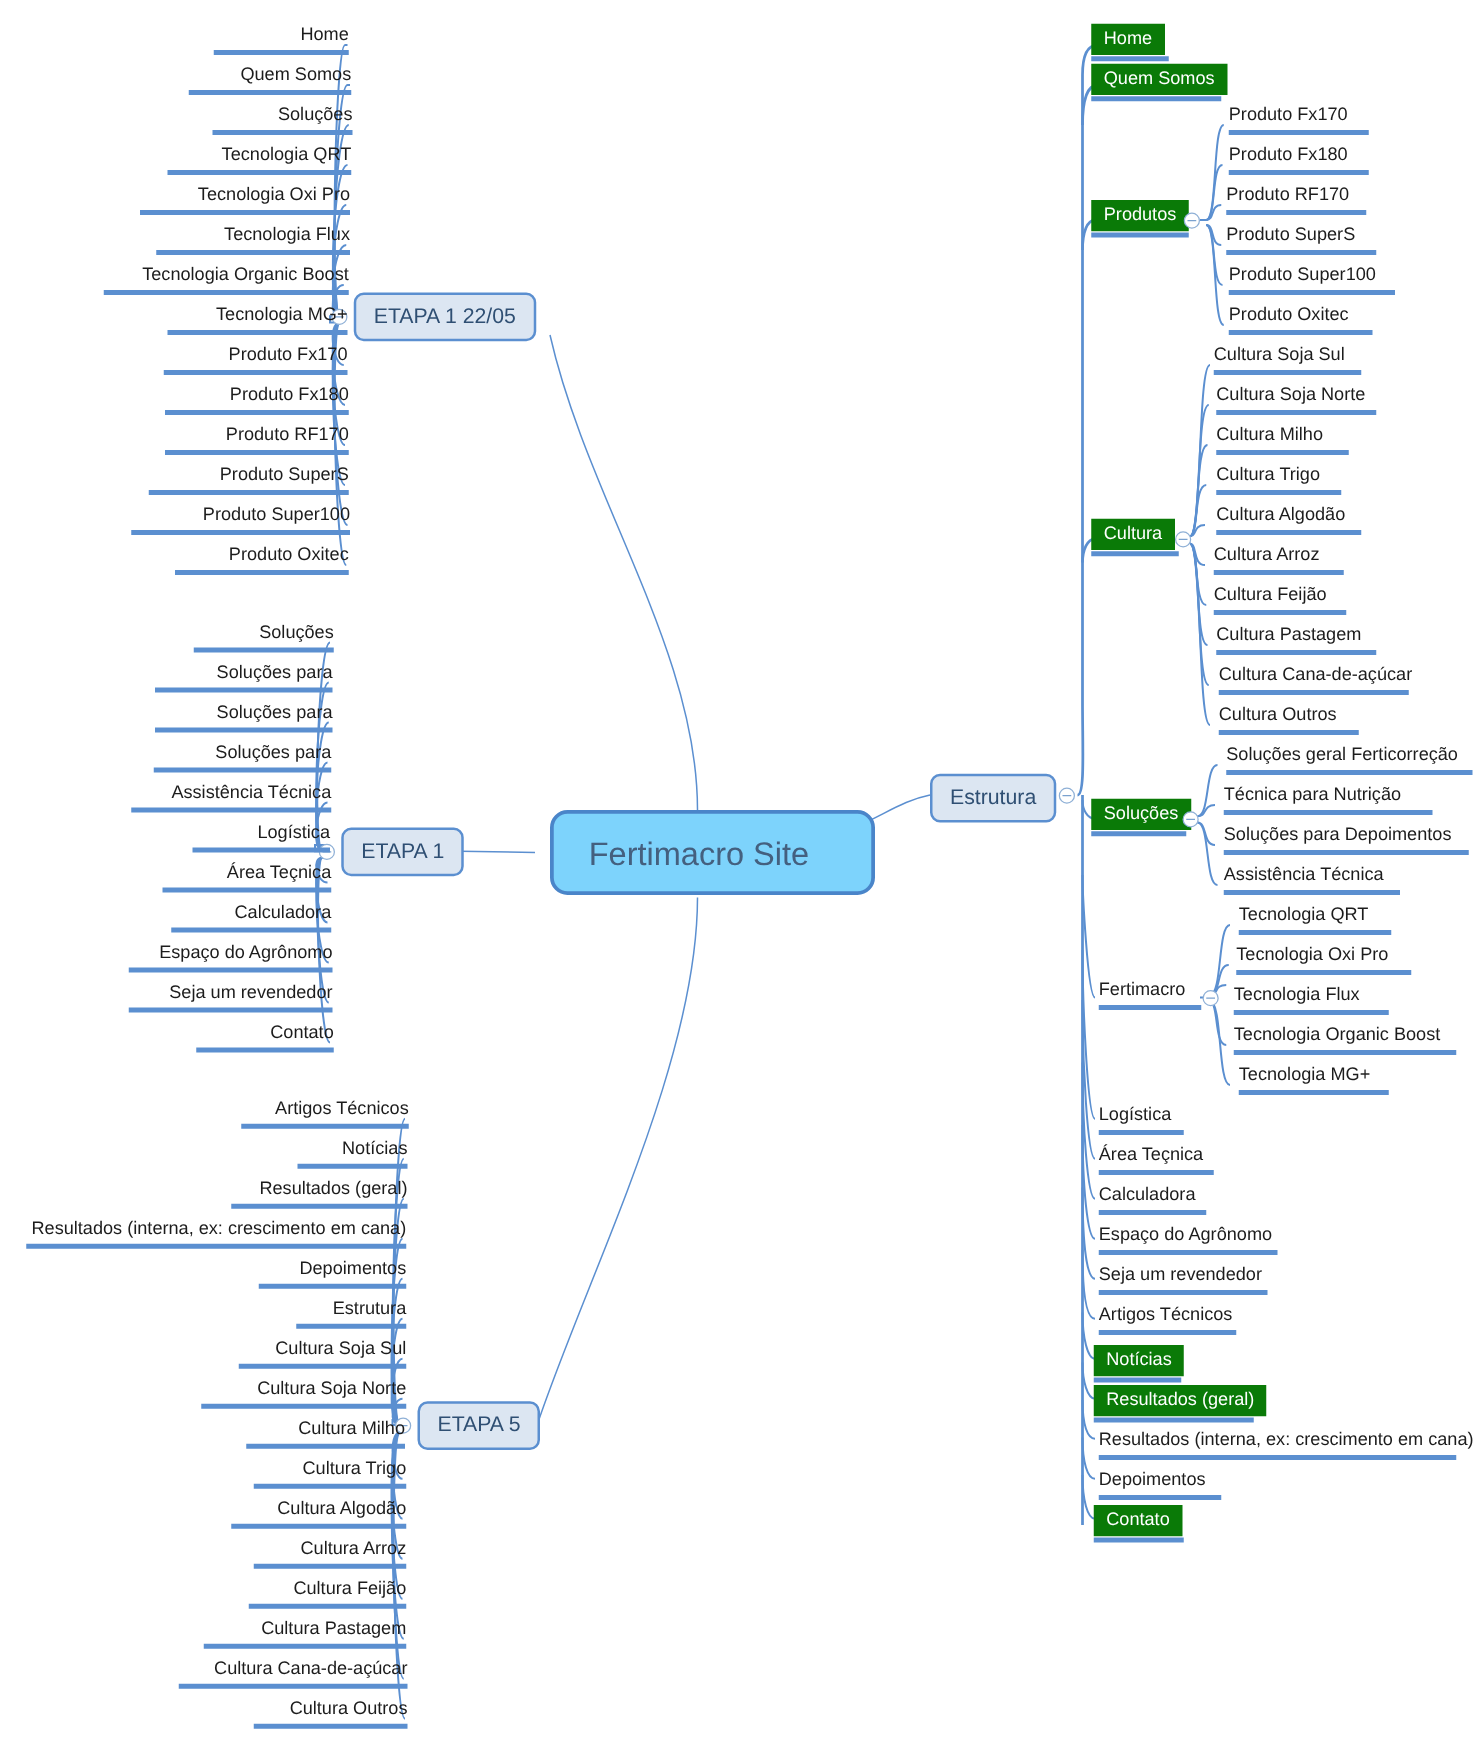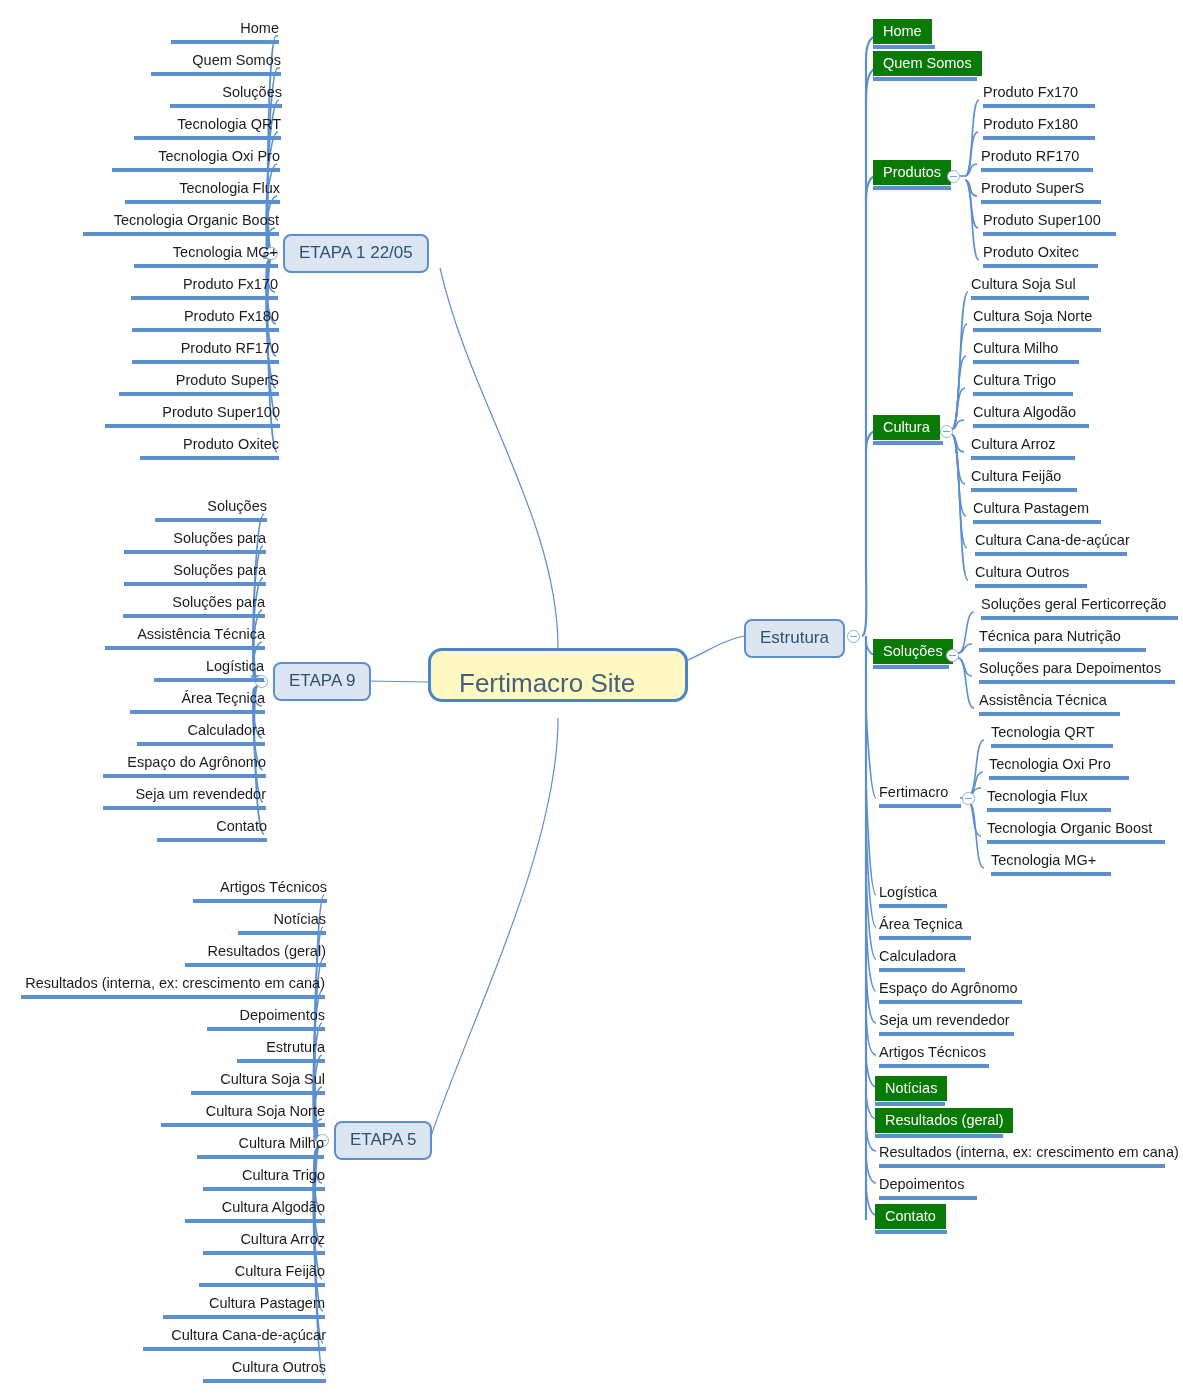--- a/index.html
+++ b/index.html
@@ -62,27 +62,28 @@
     border:2px solid #5b8fd0;
     border-radius:8px;
     color:#2f4f73;
     font-size:17px;
     line-height:20px;
     padding:7px 14px 8px 14px;
     white-space:nowrap;
     box-sizing:border-box;
   }
   .boxnode.center{
-    background:#fef9c3;
+    background:#7dd3fc;
     border:3px solid #4a85c9;
     border-radius:14px;
     font-size:26px;
     line-height:32px;
-    padding:16px 28px 0 28px;
+    padding:16px 28px 14px 28px;
     color:#44607f;
+    margin-left:12px;
   }
 
   
   .toggle{
     position:absolute;
     width:13px;height:13px;
     border:1px solid #8fb0d6;
     border-radius:50%;
     background:#ffffff;
     box-sizing:border-box;
@@ -288,21 +289,21 @@
   <div class="leaf l" style="left:102px; top:402px; width:175px;">
     <span class="lbl">Produto Super100</span>
     <span class="ul" style="margin-left:0px;width:175px;"></span>
   </div>
   <div class="leaf l" style="left:120px; top:434px; width:156px;">
     <span class="lbl">Produto Oxitec</span>
     <span class="ul" style="margin-left:17px;width:139px;"></span>
   </div>
 
   <div class="boxnode" style="left:273px; top:662px;">
-    <span>ETAPA 9</span>
+    <span>ETAPA 1</span>
   </div>
   <div class="toggle" style="left:255px; top:675px;"></div>
 
   <div class="leaf l" style="left:110px; top:496px; width:154px;">
     <span class="lbl">Soluções</span>
     <span class="ul" style="margin-left:42px;width:112px;"></span>
   </div>
   <div class="leaf l" style="left:110px; top:528px; width:153px;">
     <span class="lbl">Soluções para</span>
     <span class="ul" style="margin-left:11px;width:142px;"></span>

